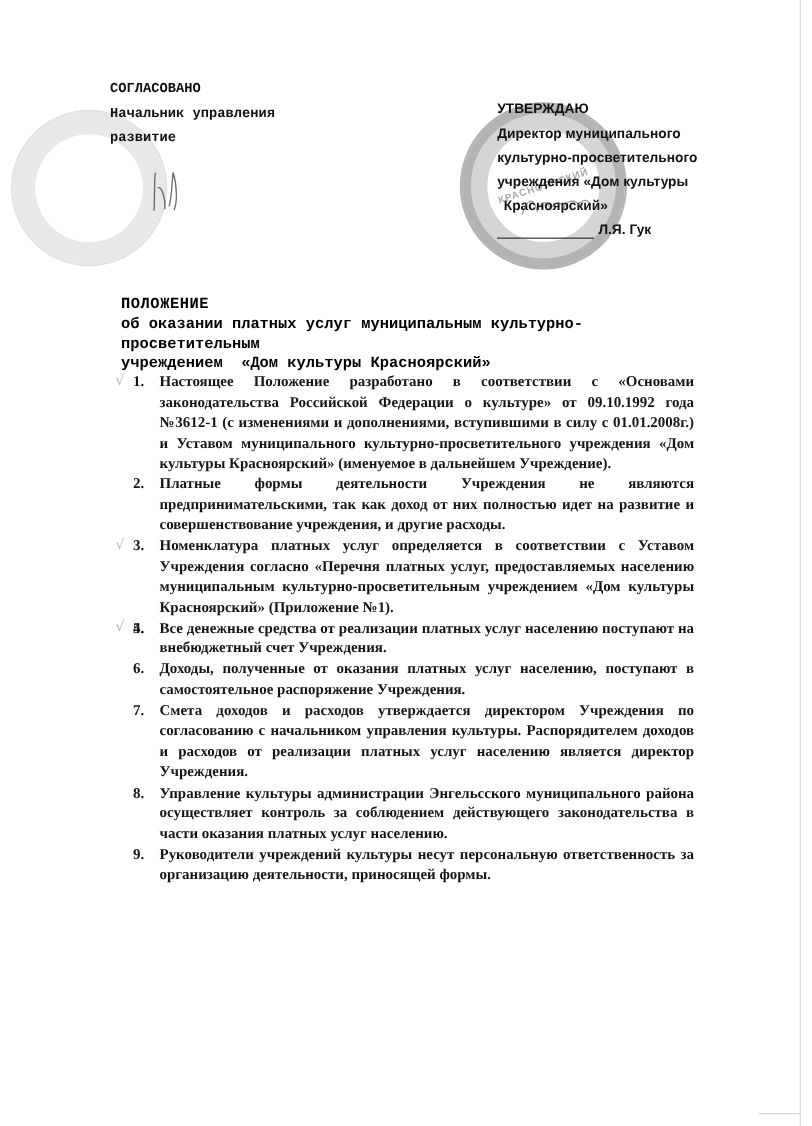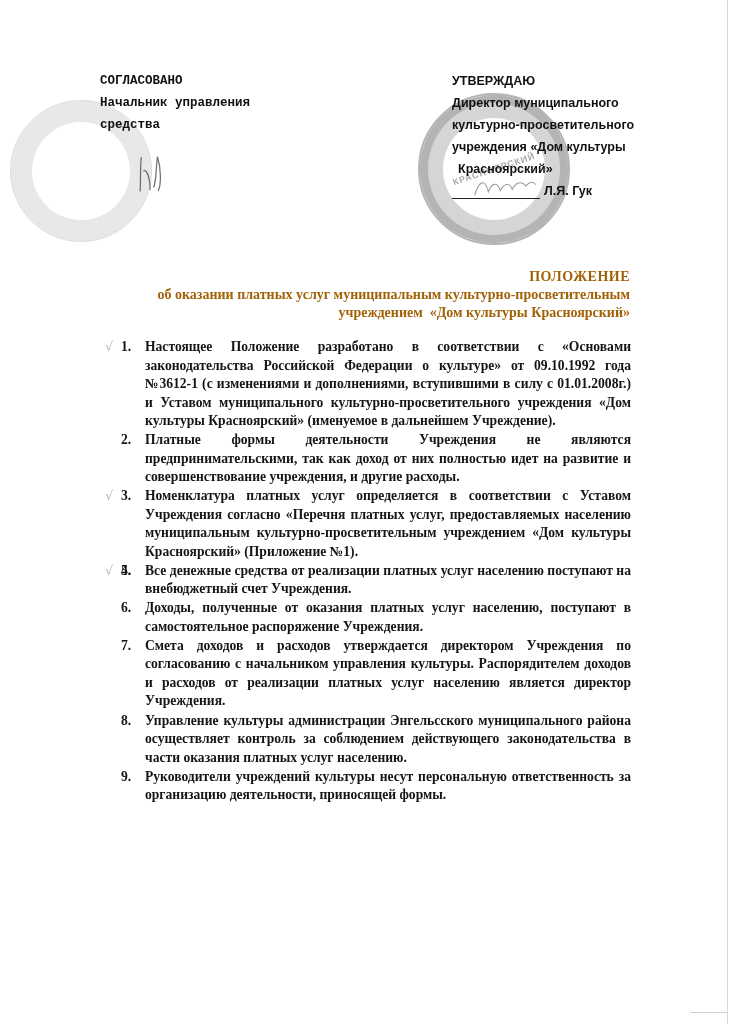--- a/index.html
+++ b/index.html
@@ -11,21 +11,21 @@
       position:absolute; left:727px; top:0; width:1px; height:1024px; background:#d9d9d9;
     }
     .page-edge-bottom {
       position:absolute; left:690px; top:1012px; width:38px; height:1px; background:#cfcfcf;
     }
     .header-block {
       position:absolute; font-family:"Liberation Sans", sans-serif; font-weight:bold;
       font-size:12.5px; line-height:22px; color:#111;
     }
     .approval-left { left:100px; top:70px; width:260px;font-family:Liberation Mono, monospace; }
-    .approval-right { left:452px; top:70px; width:220px; }
+    .approval-right { left:452px; top:88px; width:220px; }
     .sig-line { display:inline-block; width:74px; border-bottom:1px solid #222; margin-right:4px; vertical-align:middle; height:14px; }
     .sig-line.long { width:88px; }
     .stamp {
       position:absolute; border-radius:50%; pointer-events:none;
     }
     .stamp-right {
       left:418px; top:93px; width:148px; height:148px;
       border:2px solid rgba(120,120,120,0.55);
       box-shadow: inset 0 0 0 6px rgba(255,255,255,0), inset 0 0 0 8px rgba(140,140,140,0.45), inset 0 0 0 22px rgba(255,255,255,0), inset 0 0 0 23px rgba(150,150,150,0.4);
     }
@@ -40,22 +40,22 @@
       font-weight:bold; letter-spacing:1px; text-align:center; white-space:nowrap;
     }
     .signature {
       position:absolute; font-family:"DejaVu Serif", serif; font-style:italic; color:rgba(60,60,60,0.75);
       font-size:22px; pointer-events:none;
     }
     .sig-left { left:130px; top:150px; transform:rotate(-8deg); }
     .sig-right { left:470px; top:172px; transform:rotate(-6deg); font-size:20px; color:rgba(80,80,80,0.6); }
 
     .title-block {
-      position:absolute; left:110px; top:268px; width:520px; text-align:right;
-      font-family:Liberation Serif, serif; font-weight:bold; font-size:14px; line-height:18px; color:#a16207;
+      position:absolute; left:110px; top:268px; width:520px; text-align:left;
+      font-family:Liberation Mono, monospace; font-weight:bold; font-size:14px; line-height:18px; color:#000000;
     }
     .title-main { font-size:14px; letter-spacing:0.5px; }
 
     .clauses {
       position:absolute; left:113px; top:338px; width:518px; margin:0; padding:0; list-style:none;
       font-family:"Liberation Serif", serif; font-weight:bold; font-size:13.6px; line-height:18.5px; color:#151515;
     }
     .clause { position:relative; padding-left:32px; text-align:justify; margin:0 0 0.6px 0; }
     .clause-num { position:absolute; left:8px; top:0; }
     .check {
@@ -73,21 +73,21 @@
   <span class="stamp-text"></span>
 </div>
 
 <div class="stamp stamp-right">
   <span class="stamp-text">КРАСНОЯРСКИЙ</span>
 </div>
 
 <div class="header-block approval-left">
   <div>СОГЛАСОВАНО</div>
   <div>Начальник управления</div>
-  <div>средства</div>
+  <div>развитие</div>
   <div style="height:22px;"></div>
 </div>
 
 <div class="header-block approval-right">
   <div>УТВЕРЖДАЮ</div>
   <div>Директор муниципального</div>
   <div>культурно-просветительного</div>
   <div>учреждения «Дом культуры</div>
   <div style="padding-left:6px;">Красноярский»</div>
   <div>

